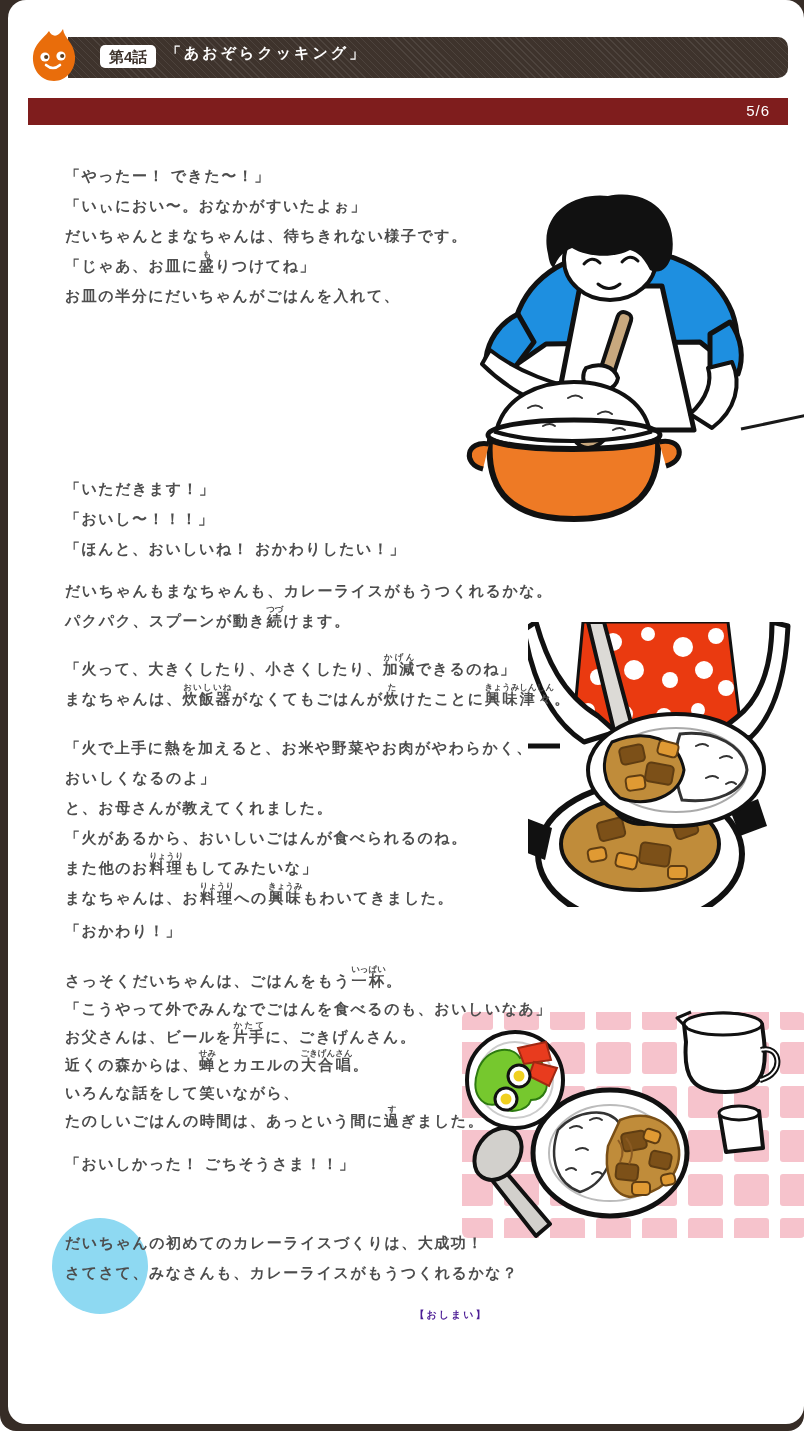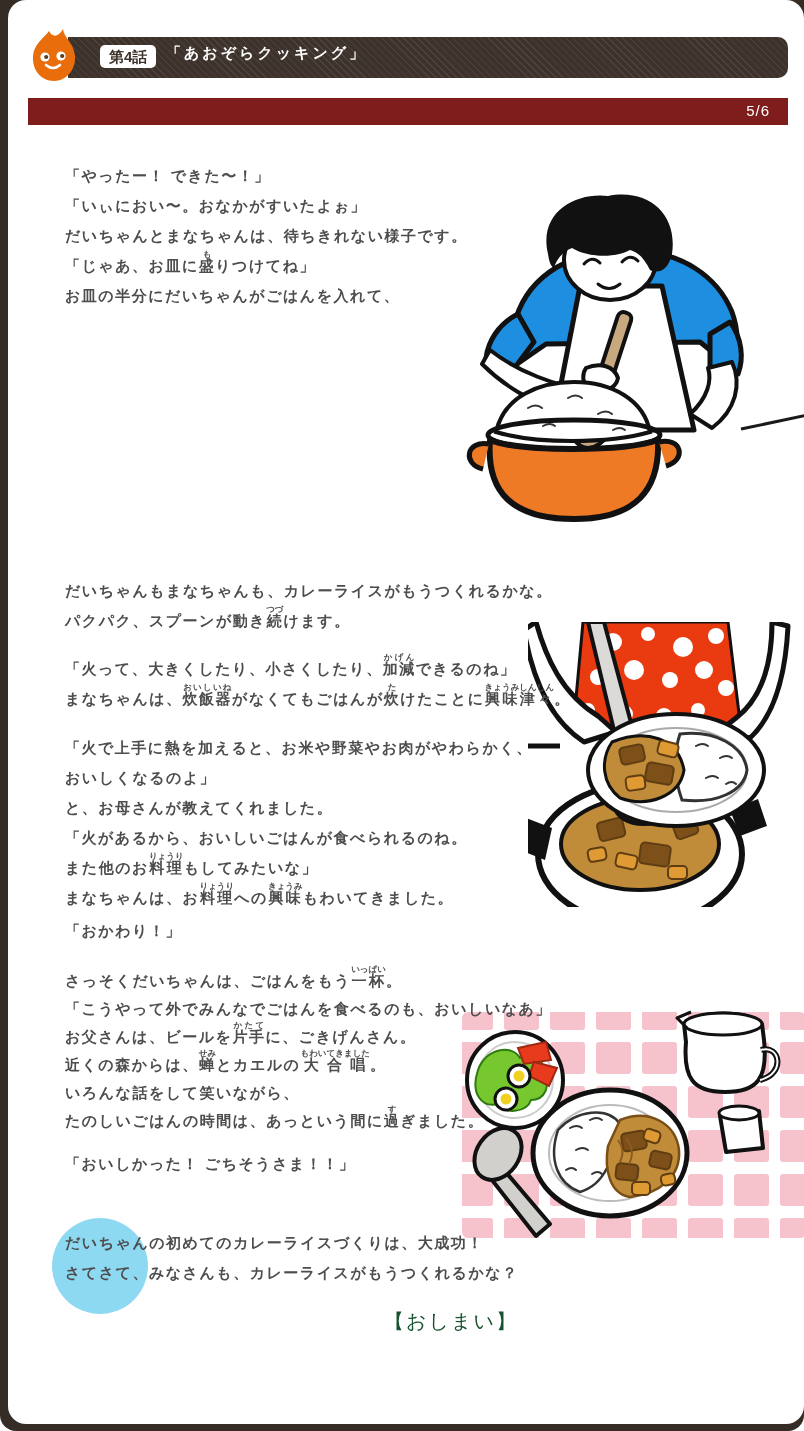--- a/index.html
+++ b/index.html
@@ -53,21 +53,21 @@
   .block { position:absolute; left:57px; z-index:3; }
   .line {
     height:30px; display:flex; align-items:flex-end;
     white-space:nowrap;
     font-size:15px; font-weight:bold; color:#4d4d4d; letter-spacing:1.5px;
   }
   .block.tight .line { height:28px; }
   ruby rt { font-size:8.5px; font-weight:bold; color:#4d4d4d; letter-spacing:0; }
   .ending {
     position:absolute; top:1308px; left:90px; right:0; text-align:center;
-    font-size:20px; font-weight:normal; color:#14532d; letter-spacing:2px; z-index:3;
+    font-size:10px; font-weight:bold; color:#4c1d95; letter-spacing:2px; z-index:3;
   }
 
   .highlight-circle {
     position:absolute; left:44px; top:1218px; width:96px; height:96px;
     border-radius:50%; background:#8ed9f2; z-index:1;
   }
 
   .illus { position:absolute; z-index:2; }
   #illus-boy    { left:440px; top:192px; }
   #illus-serve  { left:520px; top:622px; }
@@ -98,20 +98,25 @@
 
   <div class="block" style="top:156px">
     <div class="line">「やったー！ できた〜！」</div>
     <div class="line">「いぃにおい〜。おなかがすいたよぉ」</div>
     <div class="line">だいちゃんとまなちゃんは、待ちきれない様子です。</div>
     <div class="line">「じゃあ、お皿に<ruby>盛<rt>も</rt></ruby>りつけてね」</div>
     <div class="line">お皿の半分にだいちゃんがごはんを入れて、</div>
   </div>
 
 
+  <div class="block" style="top:469px">
+    <div class="line">「いただきます！」</div>
+    <div class="line">「おいし〜！！！」</div>
+    <div class="line">「ほんと、おいしいね！ おかわりしたい！」</div>
+  </div>
 
   <div class="block" style="top:571px">
     <div class="line">だいちゃんもまなちゃんも、カレーライスがもうつくれるかな。</div>
     <div class="line">パクパク、スプーンが動き<ruby>続<rt>つづ</rt></ruby>けます。</div>
   </div>
 
   <div class="block" style="top:649px">
     <div class="line">「火って、大きくしたり、小さくしたり、<ruby>加減<rt>かげん</rt></ruby>できるのね」</div>
     <div class="line">まなちゃんは、<ruby>炊飯器<rt>おいしいね</rt></ruby>がなくてもごはんが<ruby>炊<rt>た</rt></ruby>けたことに<ruby>興味津々<rt>きょうみしんしん</rt></ruby>。</div>
   </div>
@@ -126,21 +131,21 @@
   </div>
 
   <div class="block" style="top:911px">
     <div class="line">「おかわり！」</div>
   </div>
 
   <div class="block tight" style="top:963px">
     <div class="line">さっそくだいちゃんは、ごはんをもう<ruby>一杯<rt>いっぱい</rt></ruby>。</div>
     <div class="line">「こうやって外でみんなでごはんを食べるのも、おいしいなあ」</div>
     <div class="line">お父さんは、ビールを<ruby>片手<rt>かたて</rt></ruby>に、ごきげんさん。</div>
-    <div class="line">近くの森からは、<ruby>蝉<rt>せみ</rt></ruby>とカエルの<ruby>大合唱<rt>もわいてきました</rt></ruby>。</div>
+    <div class="line">近くの森からは、<ruby>蝉<rt>せみ</rt></ruby>とカエルの<ruby>大合唱<rt>ごきげんさん</rt></ruby>。</div>
     <div class="line">いろんな話をして笑いながら、</div>
     <div class="line">たのしいごはんの時間は、あっという間に<ruby>過<rt>す</rt></ruby>ぎました。</div>
   </div>
 
   <div class="block" style="top:1144px">
     <div class="line">「おいしかった！ ごちそうさま！！」</div>
   </div>
 
   <div class="highlight-circle"></div>
 

